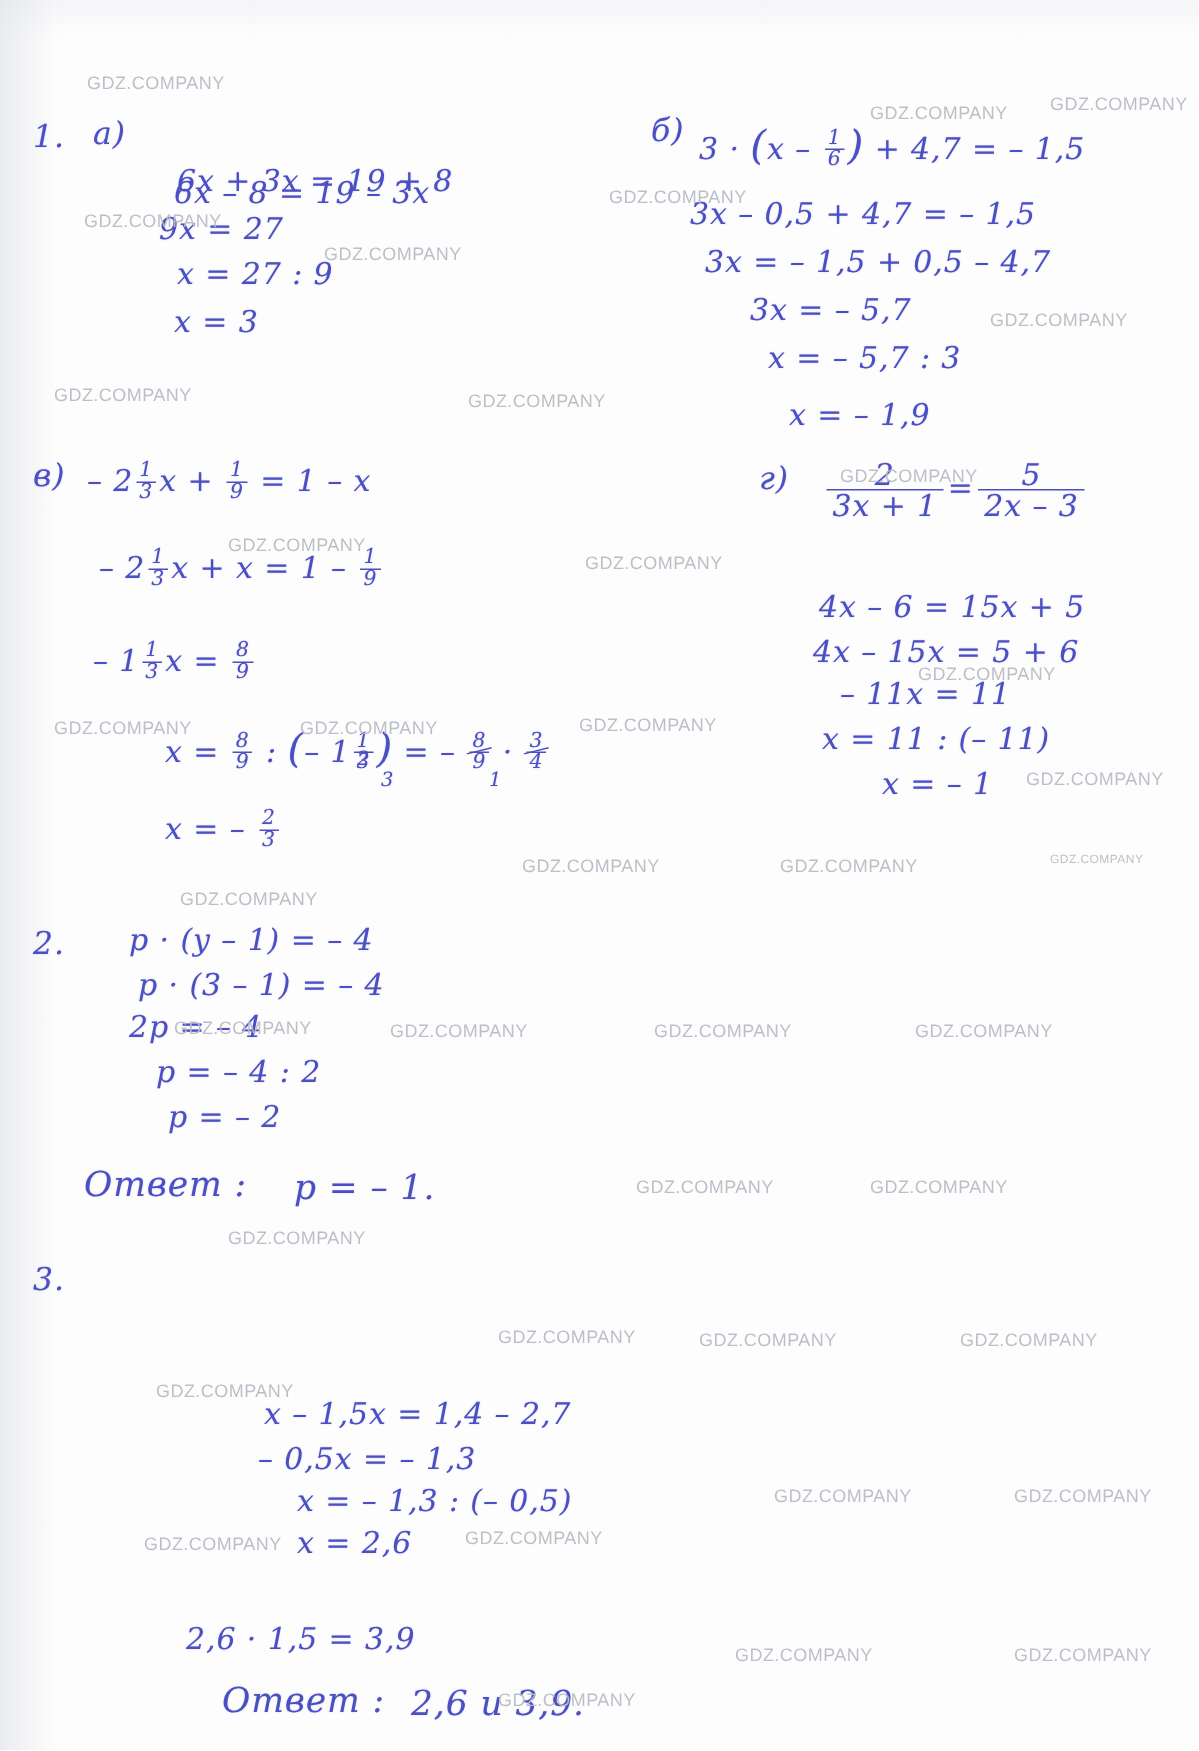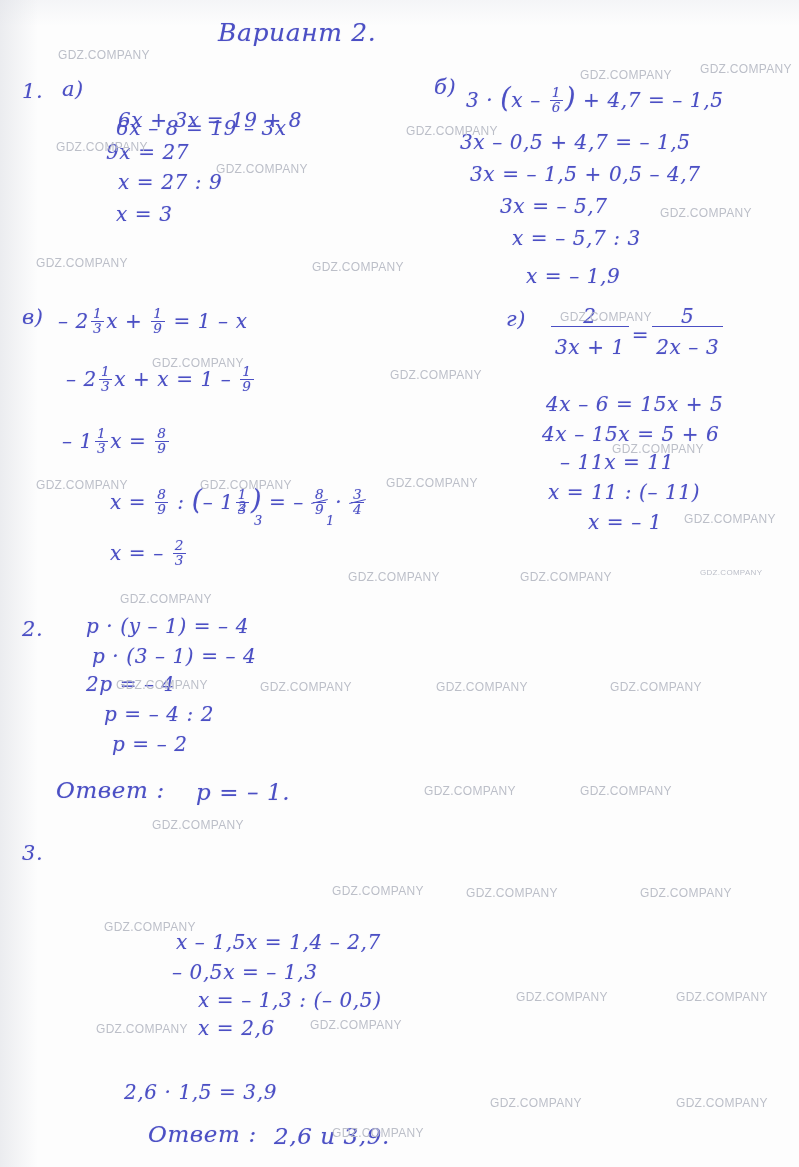--- a/index.html
+++ b/index.html
@@ -67,38 +67,37 @@
   .frac .d { display: block; font-size: 0.68em; padding: 0 2px; border-top: 1.4px solid #4b4fc4; }
   .wfrac {
     display: inline-block;
     vertical-align: middle;
     text-align: center;
     line-height: 1;
     margin: 0 3px;
     font-style: italic;
   }
   .wfrac .n { display: block; padding: 0 4px; }
-  .wfrac .d { display: block; padding: 10px 4px; border-top: 1.5px solid #4b4fc4; }
+  .wfrac .d { display: block; padding: 0 4px; border-top: 1.5px solid #4b4fc4; }
   .strike { position: relative; }
   .strike::after {
     content: "";
     position: absolute;
     left: -2px; right: -2px; top: 45%;
     border-top: 1.3px solid #4b4fc4;
     transform: rotate(-14deg);
   }
   .big-paren { font-size: 1.35em; }
 </style>
 </head>
 <body>
 
 <div id="page">
   <div class="paper-shade"></div>
 
-  <div class="hand big" style="left:218px; top:20px; font-size:25px;">Вариант  2.</div>
 
   <div class="hand num" style="left:22px; top:80px;">1.</div>
 
   <div class="hand num" style="left:62px; top:78px;">а)</div>
   <div class="hand mid" style="left:116px; top:78px;margin-top:40px;">6x – 8 = 19 – 3x</div>
   <div class="hand mid" style="left:118px; top:110px;">6x + 3x = 19 + 8</div>
   <div class="hand mid" style="left:106px; top:142px;">9x = 27</div>
   <div class="hand mid" style="left:118px; top:172px;">x = 27 : 9</div>
   <div class="hand mid" style="left:116px; top:204px;">x = 3</div>
 

